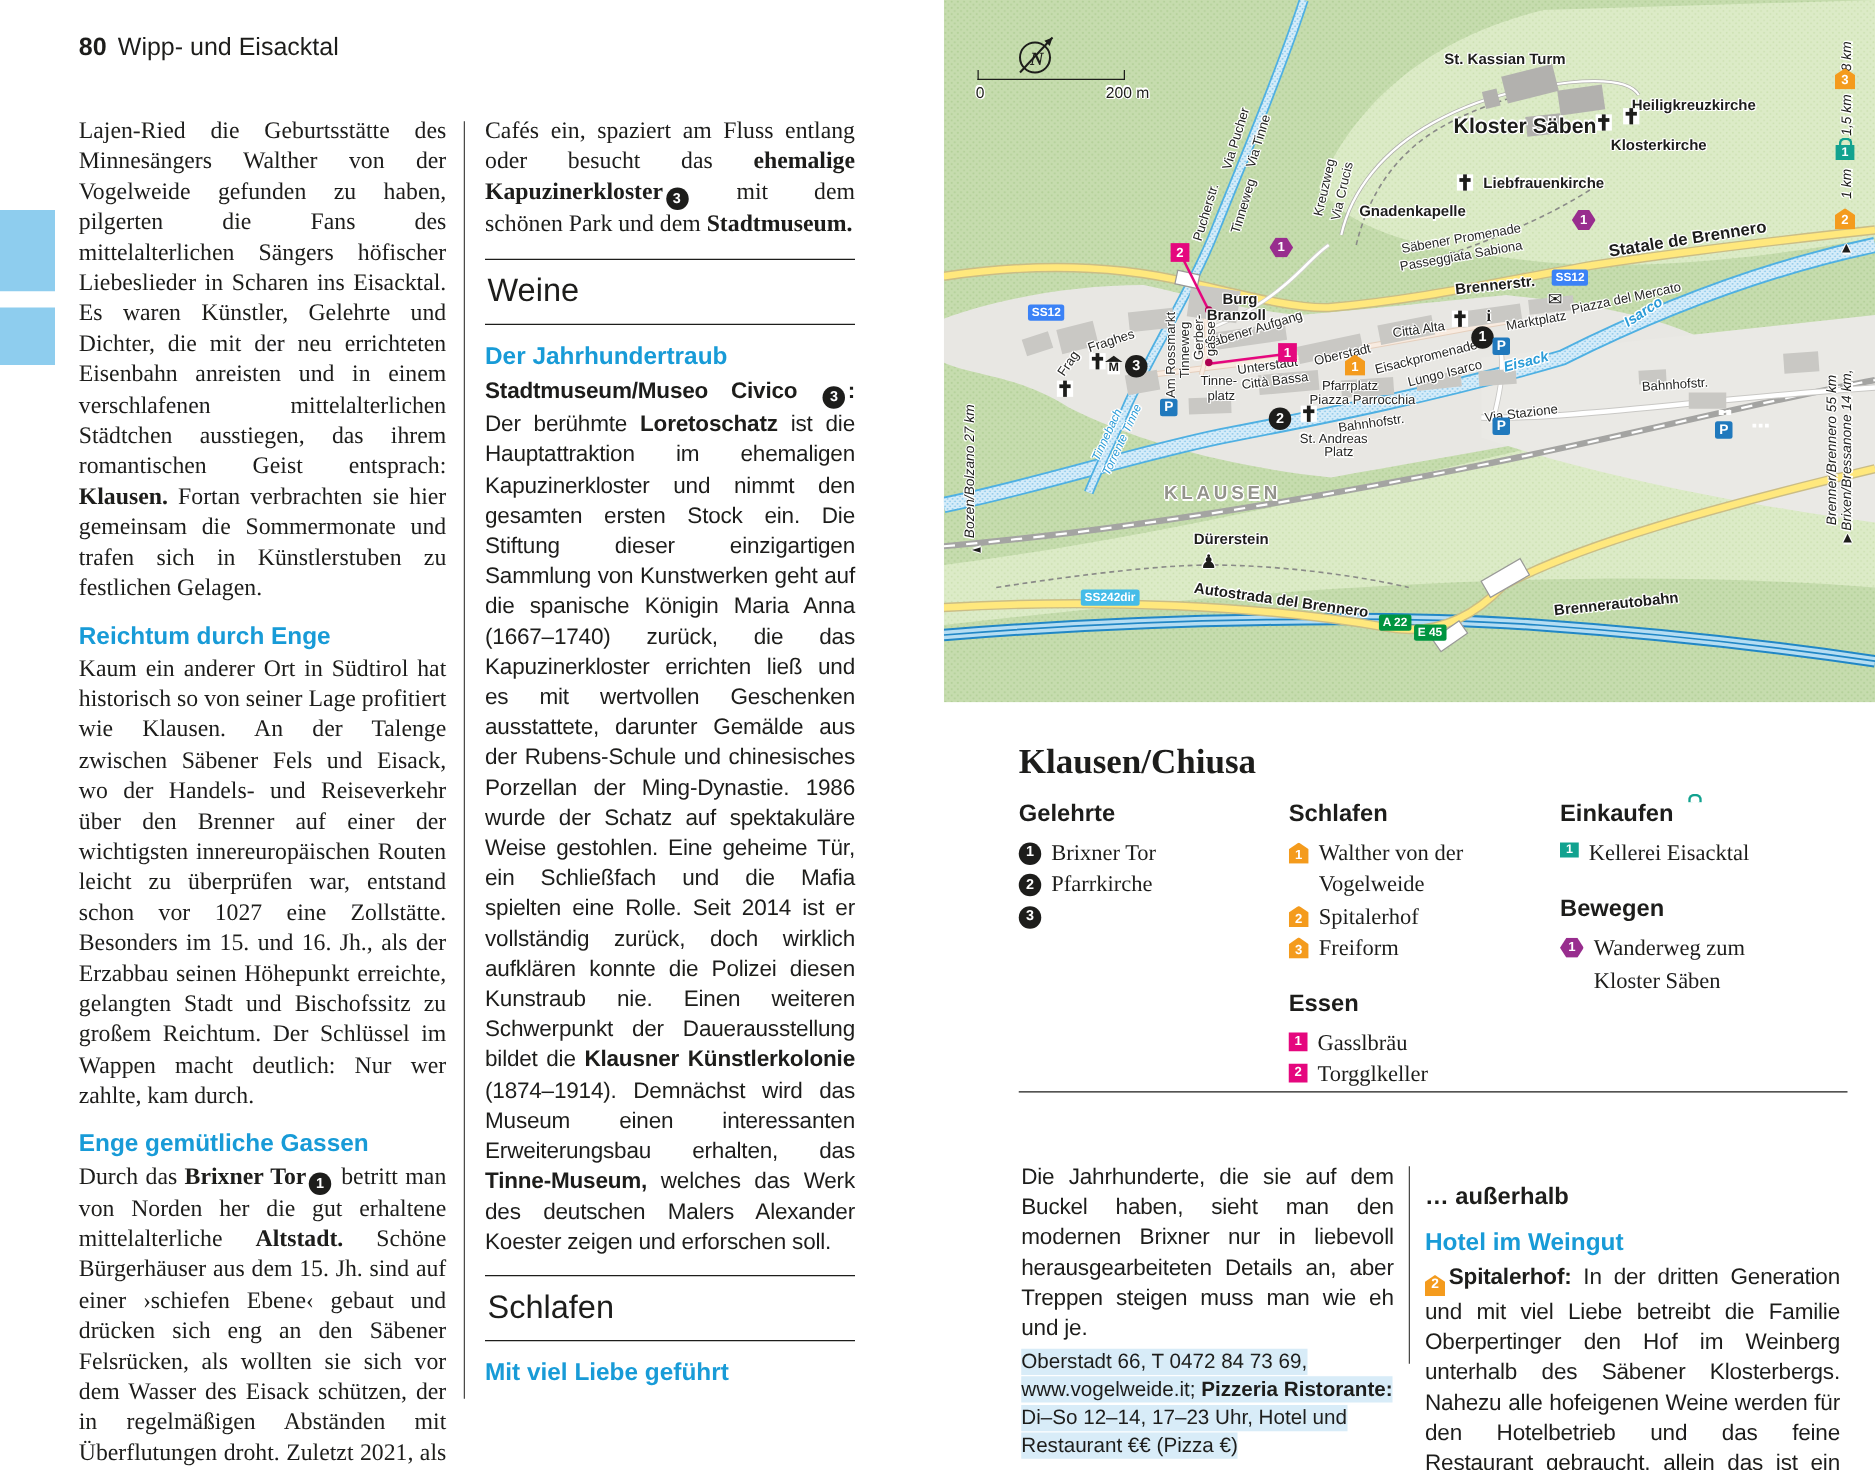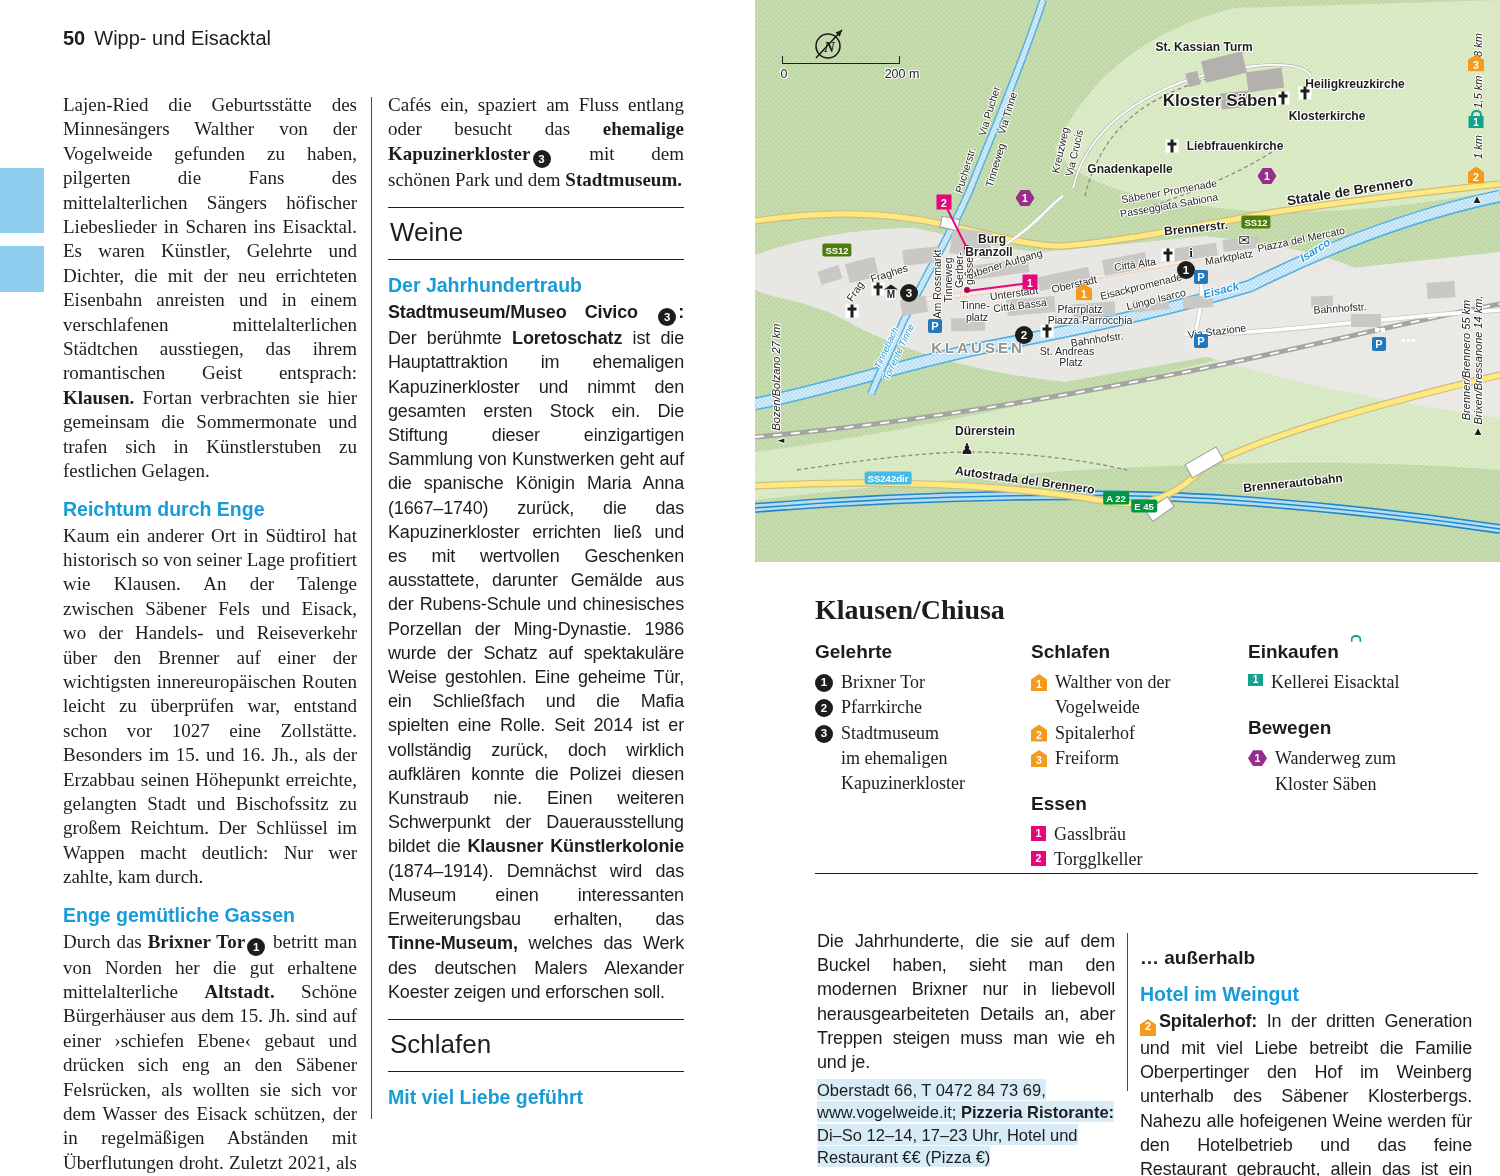--- a/index.html
+++ b/index.html
@@ -40,37 +40,37 @@
   .map svg.base{position:absolute;left:0;top:0;}
   .mov{position:absolute;inset:0;}
   .ml{position:absolute;white-space:nowrap;transform:translate(-50%,-50%);
       text-shadow:1px 0 0 #fff,-1px 0 0 #fff,0 1px 0 #fff,0 -1px 0 #fff,1px 1px 0 #fff,-1px -1px 0 #fff;}
   .ml-s{font:10.5px "Liberation Sans",sans-serif;color:#262624;}
   .ml-b{font:bold 12px "Liberation Sans",sans-serif;}
   .ml-big{font:bold 17px "Liberation Sans",sans-serif;}
   .ml-road{font:bold 13.5px "Liberation Sans",sans-serif;}
   .ml-riv{font:italic bold 11.5px "Liberation Sans",sans-serif;color:#2b9cd8;}
   .ml-rivs{font:italic 9.5px "Liberation Sans",sans-serif;color:#2b9cd8;}
-  .ml-city{font:bold 15px "Liberation Sans",sans-serif;color:#93938b;letter-spacing:3px;}
+  .ml-city{font:bold 15px "Liberation Sans",sans-serif;color:#93938b;letter-spacing:3px;margin-top:48px;}
   .ml-edge{font:italic 11px "Liberation Sans",sans-serif;color:#1d1d1b;}
   .ml-scale{font:12.5px "Liberation Sans",sans-serif;transform:translate(-50%,0);}
   .mk{position:absolute;display:flex;justify-content:center;align-items:center;color:#fff;
       font-family:"Liberation Sans",sans-serif;font-weight:bold;transform:translate(-50%,-50%);}
   .mk-c{width:18px;height:18px;border-radius:50%;background:#1d1d1b;font-size:11.5px;}
   .mk-h{width:16px;height:17px;background:#f49b1d;clip-path:polygon(50% 0,100% 32%,100% 100%,0 100%,0 32%);
         font-size:10.5px;align-items:flex-end;line-height:13px;}
   .mk-s{width:15px;height:15px;background:#e5077e;font-size:10.5px;}
   .mk-x{width:19px;height:16px;background:#982d8e;clip-path:polygon(27% 0,73% 0,100% 50%,73% 100%,27% 100%,0 50%);font-size:10.5px;}
   .mk-b{width:15px;height:12px;background:#12a28f;font-size:10px;margin-top:2px;}
   .mk-b::before{content:"";position:absolute;top:-6px;left:50%;transform:translateX(-50%);
         width:7px;height:5px;border:2px solid #12a28f;border-bottom:none;border-radius:5px 5px 0 0;}
   .mk-p{width:14px;height:14px;background:#2079bd;border-radius:2px;font-size:11px;}
   .rb{position:absolute;transform:translate(-50%,-50%);color:#fff;font:bold 9.5px/13px "Liberation Sans",sans-serif;
       padding:0 3px;border-radius:2px;white-space:nowrap;}
-  .rb-blue{background:#4d7c0f;}.rb-cyan{background:#45bce8;}.rb-green{background:#009540;}
+  .rb-blue{background:#3b82f6;}.rb-cyan{background:#45bce8;}.rb-green{background:#009540;}
   .leader{position:absolute;height:1.6px;background:#e5077e;transform-origin:0 50%;}
   .ldot{position:absolute;width:6px;height:6px;border-radius:50%;background:#ad0050;transform:translate(-50%,-50%);}
   .ic{position:absolute;transform:translate(-50%,-50%);}
   .ic-glyph{font-family:"DejaVu Sans",sans-serif;color:#1d1d1b;
       text-shadow:1px 0 0 #fff,-1px 0 0 #fff,0 1px 0 #fff,0 -1px 0 #fff;}
   .ic-cross{width:13px;height:13px;background:
       linear-gradient(#1d1d1b,#1d1d1b) 5px 0/3px 13px no-repeat,
       linear-gradient(#1d1d1b,#1d1d1b) 2px 3px/9px 3px no-repeat,
       linear-gradient(#fff,#fff) 0 0/13px 13px no-repeat;}
   .ic-mus{display:flex;flex-direction:column;align-items:center;}
@@ -100,21 +100,21 @@
 </style>
 </head>
 <body>
 
 <div class="page">
 
   <div class="tab1"></div>
   <div class="tab2"></div>
 
   <div class="hdr">
-    <b>50</b><span>Wipp- und Eisacktal</span>
+    <b>80</b><span>Wipp- und Eisacktal</span>
   </div>
 
   <div class="col col1" id="col1">
       <div class="para para-serif"><span>Lajen-Ried die Geburtsstätte des Minnesängers Walther von der Vogelweide gefunden zu haben, pilgerten die Fans des mittelalterlichen Sängers höfischer Liebeslieder in Scharen ins Eisacktal. Es waren Künstler, Gelehrte und Dichter, die mit der neu errichteten Eisenbahn anreisten und in einem verschlafenen mittelalterlichen Städtchen ausstiegen, das ihrem romantischen Geist entsprach: </span><span class="bold">Klausen.</span><span> Fortan verbrachten sie hier gemeinsam die Sommermonate und trafen sich in Künstlerstuben zu festlichen Gelagen.</span></div>
       <div class="subhead">Reichtum durch Enge</div>
       <div class="para para-serif"><span>Kaum ein anderer Ort in Südtirol hat historisch so von seiner Lage profitiert wie Klausen. An der Talenge zwischen Säbener Fels und Eisack, wo der Handels- und Reiseverkehr über den Brenner auf einer der wichtigsten innereuropäischen Routen leicht zu überprüfen war, entstand schon vor 1027 eine Zollstätte. Besonders im 15. und 16. Jh., als der Erzabbau seinen Höhepunkt erreichte, gelangten Stadt und Bischofssitz zu großem Reichtum. Der Schlüssel im Wappen macht deutlich: Nur wer zahlte, kam durch.</span></div>
       <div class="subhead">Enge gemütliche Gassen</div>
       <div class="para para-serif"><span>Durch das </span><span class="bold">Brixner Tor</span><span class="bb">1</span><span> betritt man von Norden her die gut erhaltene mittelalterliche </span><span class="bold">Altstadt.</span><span> Schöne Bürgerhäuser aus dem 15. Jh. sind auf einer ›schiefen Ebene‹ gebaut und drücken sich eng an den Säbener Felsrücken, als wollten sie sich vor dem Wasser des Eisack schützen, der in regelmäßigen Abständen mit Überflutungen droht. Zuletzt 2021, als das Hochwasser wochenlang nicht abfließen konnte. Dort, wo die Oberstadt in die Unterstadt übergeht, steht die reich ausgestattete spätgotische </span></div>
     </div>
   <div class="vrule1"></div>
@@ -243,21 +243,20 @@
           <div class="lg-item">
             <span class="mk mk-c lg-mk">1</span>
             <div>Brixner Tor</div>
           </div>
           <div class="lg-item">
             <span class="mk mk-c lg-mk">2</span>
             <div>Pfarrkirche</div>
           </div>
           <div class="lg-item">
             <span class="mk mk-c lg-mk">3</span>
-            <div>Stadtmuseum<div>im ehemaligen</div><div>Kapuzinerkloster</div></div>
           </div>
         </div>
       </div>
       <div class="lg-col" style="left: 1031px;">
         <div class="lg-sec">
           <div class="lg-h">Schlafen</div>
           <div class="lg-item">
             <span class="mk mk-h lg-mk">1</span>
             <div>Walther von der<div>Vogelweide</div></div>
           </div>

